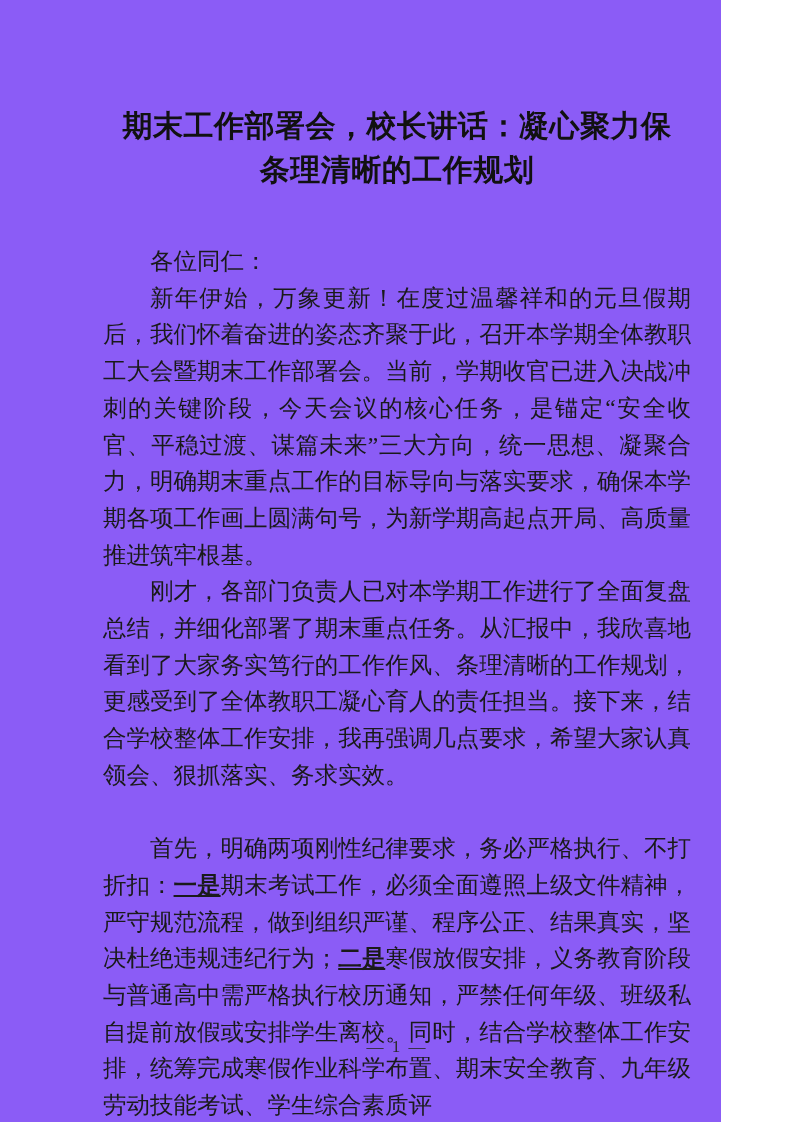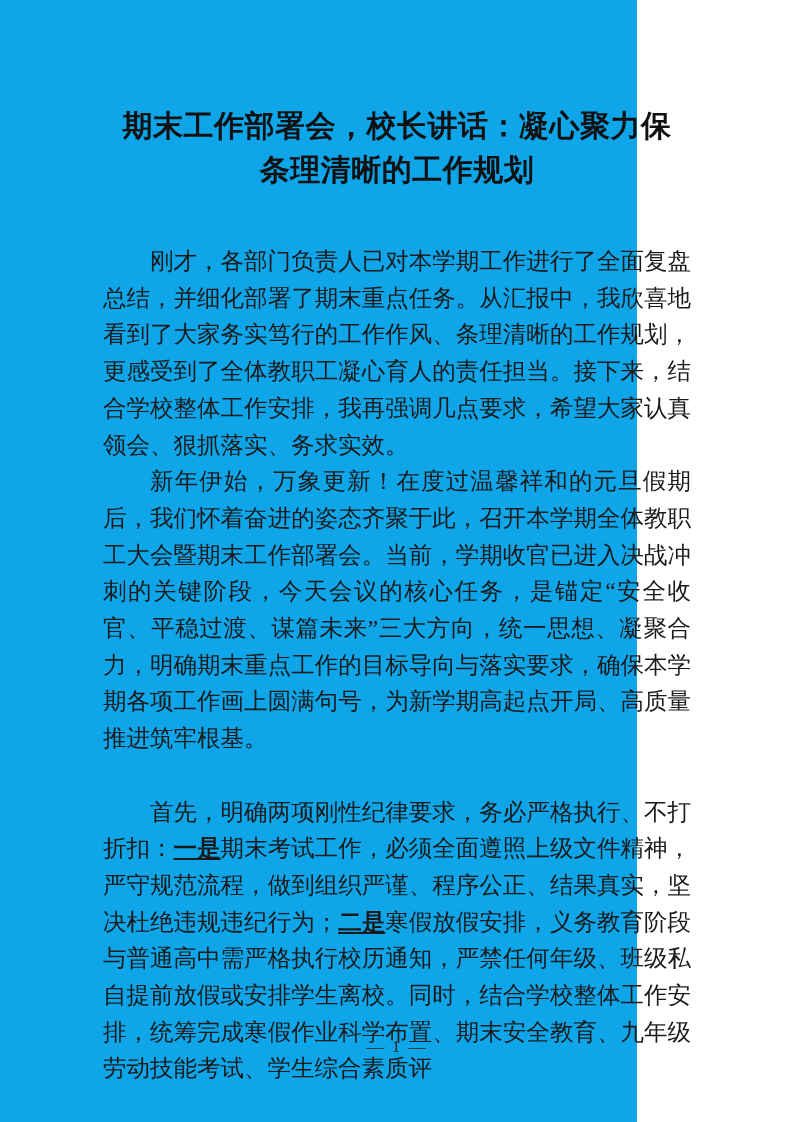--- a/index.html
+++ b/index.html
@@ -14,23 +14,23 @@
     position: relative;
     overflow: hidden;
     font-family: "Liberation Serif", "DejaVu Serif", serif;
     color: #000000;
   }
 
   .page {
     position: absolute;
     left: 0;
     top: 0;
-    width: 637px;
+    width: 721px;
     height: 1122px;
-    background: #0ea5e9;
+    background: #8b5cf6;
     box-sizing: border-box;
   }
 
   
   .doc-title {
     position: absolute;
     left: 103px;
     top: 104px;
     width: 588px;
     text-align: center;
@@ -95,24 +95,25 @@
 
 <div class="page">
 
   <div class="doc-title">
     <div>期末工作部署会，校长讲话：凝心聚力保</div>
     <div>条理清晰的工作规划</div>
   </div>
 
   <div class="doc-body">
 
+    <p>各位同仁：</p>
+
+    <p>新年伊始，万象更新！在度过温馨祥和的元旦假期后，我们怀着奋进的姿态齐聚于此，召开本学期全体教职工大会暨期末工作部署会。当前，学期收官已进入决战冲刺的关键阶段，今天会议的核心任务，是锚定“安全收官、平稳过渡、谋篇未来”三大方向，统一思想、凝聚合力，明确期末重点工作的目标导向与落实要求，确保本学期各项工作画上圆满句号，为新学期高起点开局、高质量推进筑牢根基。</p>
 
     <p>刚才，各部门负责人已对本学期工作进行了全面复盘总结，并细化部署了期末重点任务。从汇报中，我欣喜地看到了大家务实笃行的工作作风、条理清晰的工作规划，更感受到了全体教职工凝心育人的责任担当。接下来，结合学校整体工作安排，我再强调几点要求，希望大家认真领会、狠抓落实、务求实效。</p>
-
-    <p>新年伊始，万象更新！在度过温馨祥和的元旦假期后，我们怀着奋进的姿态齐聚于此，召开本学期全体教职工大会暨期末工作部署会。当前，学期收官已进入决战冲刺的关键阶段，今天会议的核心任务，是锚定“安全收官、平稳过渡、谋篇未来”三大方向，统一思想、凝聚合力，明确期末重点工作的目标导向与落实要求，确保本学期各项工作画上圆满句号，为新学期高起点开局、高质量推进筑牢根基。</p>
 
     <div class="spacer-line"></div>
 
     <p><span>首先，明确两项刚性纪律要求，务必严格执行、不打折扣：</span><span class="bold-lead">一是</span><span>期末考试工作，必须全面遵照上级文件精神，严守规范流程，做到组织严谨、程序公正、结果真实，坚决杜绝违规违纪行为；</span><span class="bold-lead">二是</span><span>寒假放假安排，义务教育阶段与普通高中需严格执行校历通知，严禁任何年级、班级私自提前放假或安排学生离校。同时，结合学校整体工作安排，统筹完成寒假作业科学布置、期末安全教育、九年级劳动技能考试、学生综合素质评</span></p>
 
   </div>
 
   <div class="page-footer">
     <span>— 1 —</span>
   </div>

